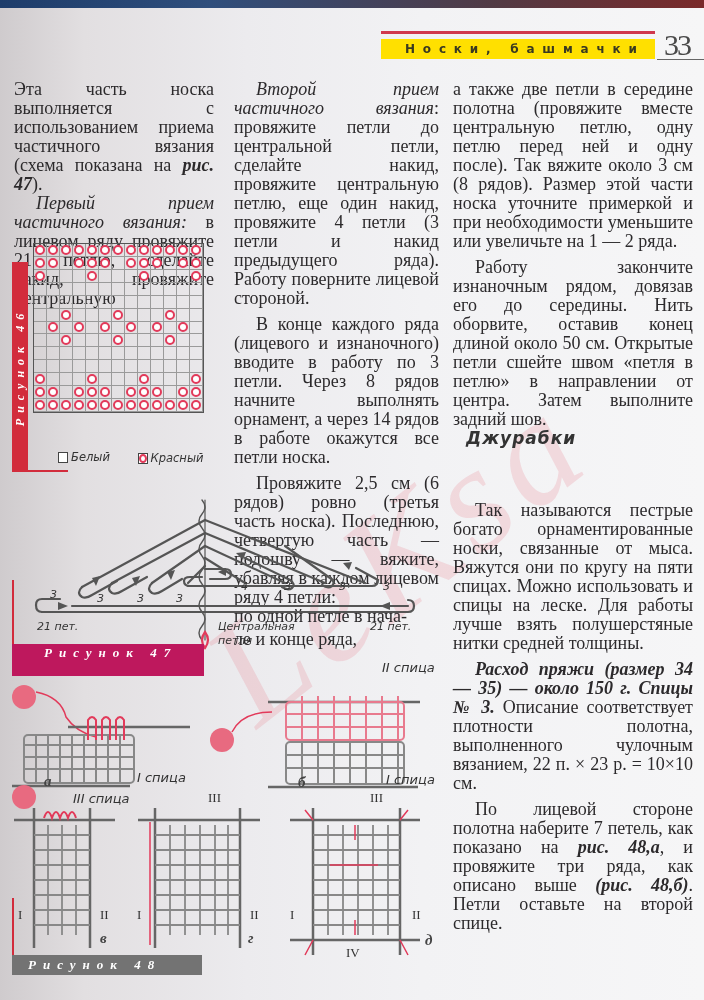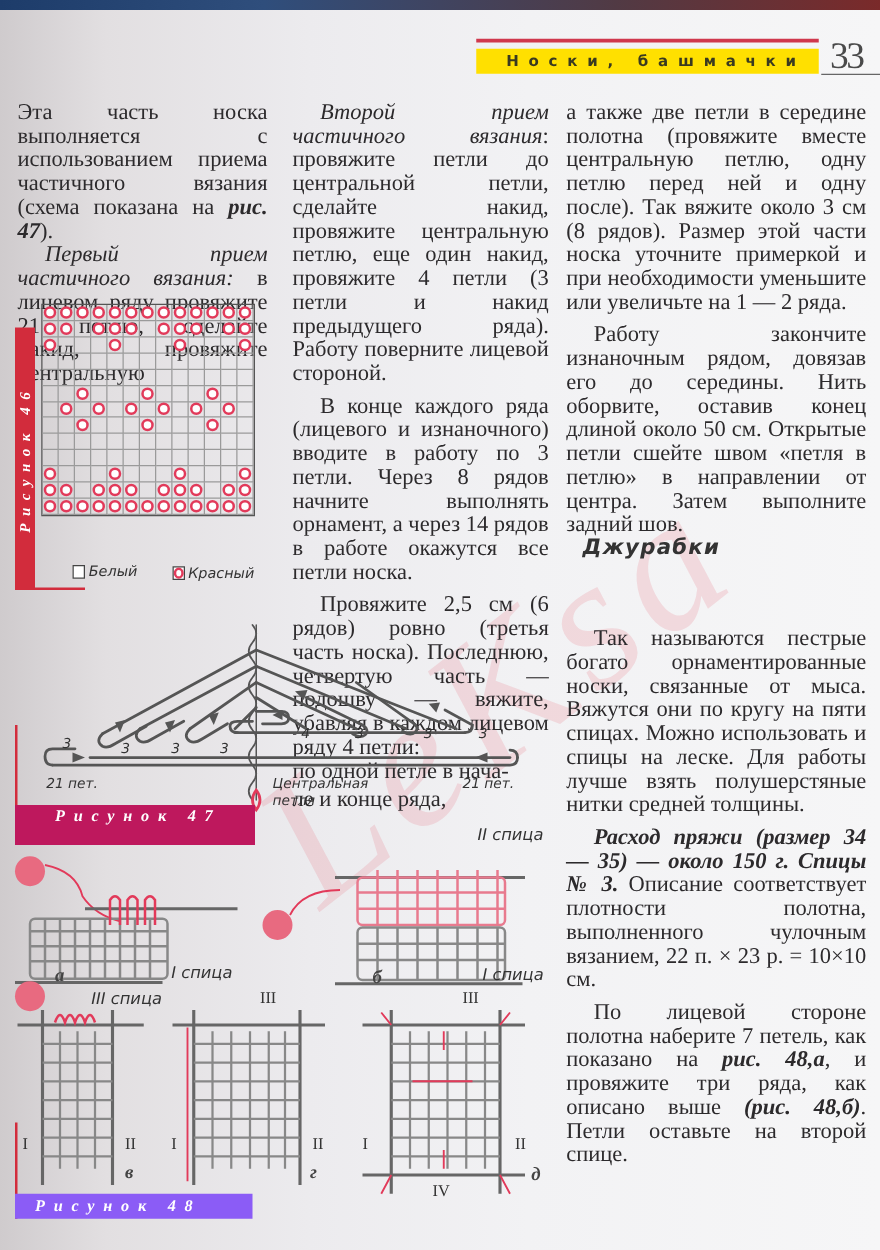--- a/index.html
+++ b/index.html
@@ -78,21 +78,21 @@
   .fig47 { position: absolute; left: 0; top: 480px; width: 450px; height: 190px; }
   .fig47-banner {
     position: absolute; left: 12px; top: 644px; width: 192px; height: 32px; background: #be185d;
     color: #fff; font-style: italic; font-weight: bold; font-size: 13px; letter-spacing: 7px; line-height: 18px; padding-left: 32px;
   }
   .fig47-vline { position: absolute; left: 12px; top: 580px; width: 2px; height: 82px; background: #d22c3c; }
   .lab { position: absolute; font-family: "DejaVu Sans", sans-serif; font-style: italic; font-size: 11px; color: #333; }
 
   
   .fig48-banner {
-    position: absolute; left: 12px; top: 955px; width: 190px; height: 20px; background: #8b5cf6;
+    position: absolute; left: 12px; top: 955px; width: 190px; height: 20px; background: #737373;
     color: #fff; font-style: italic; font-weight: bold; font-size: 13px; letter-spacing: 7px; line-height: 20px; padding-left: 16px;
   }
   .fig48-vline { position: absolute; left: 12px; top: 898px; width: 2px; height: 77px; background: #d22c3c; }
   .roman { position: absolute; font-family: "Liberation Serif", serif; font-size: 13px; color: #333; }
   .roman .it2 { font-family: "DejaVu Sans", sans-serif; font-style: italic; font-size: 13px; }
   .letter { position: absolute; font-family: "Liberation Serif", serif; font-style: italic; font-weight: bold; font-size: 15px; color: #444; }
   .watermark {
     position: absolute; left: 180px; top: 470px; font-family: "Liberation Serif", serif; font-style: italic;
     font-size: 150px; color: rgba(230, 80, 100, 0.16); transform: rotate(-38deg); pointer-events: none; letter-spacing: 10px;
   }

